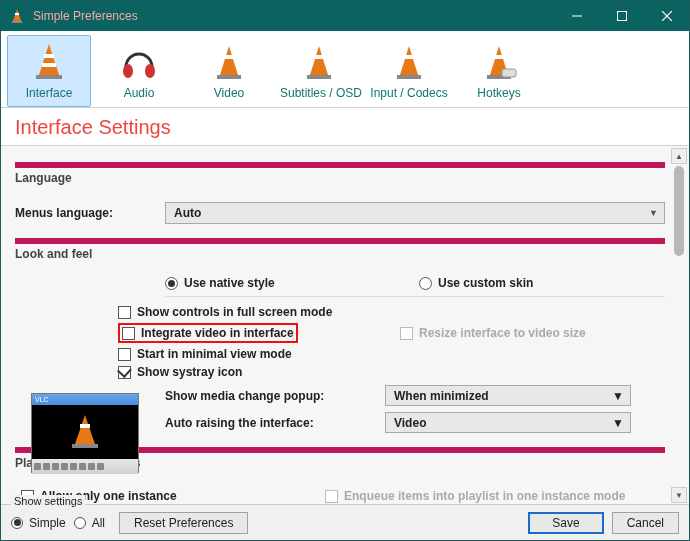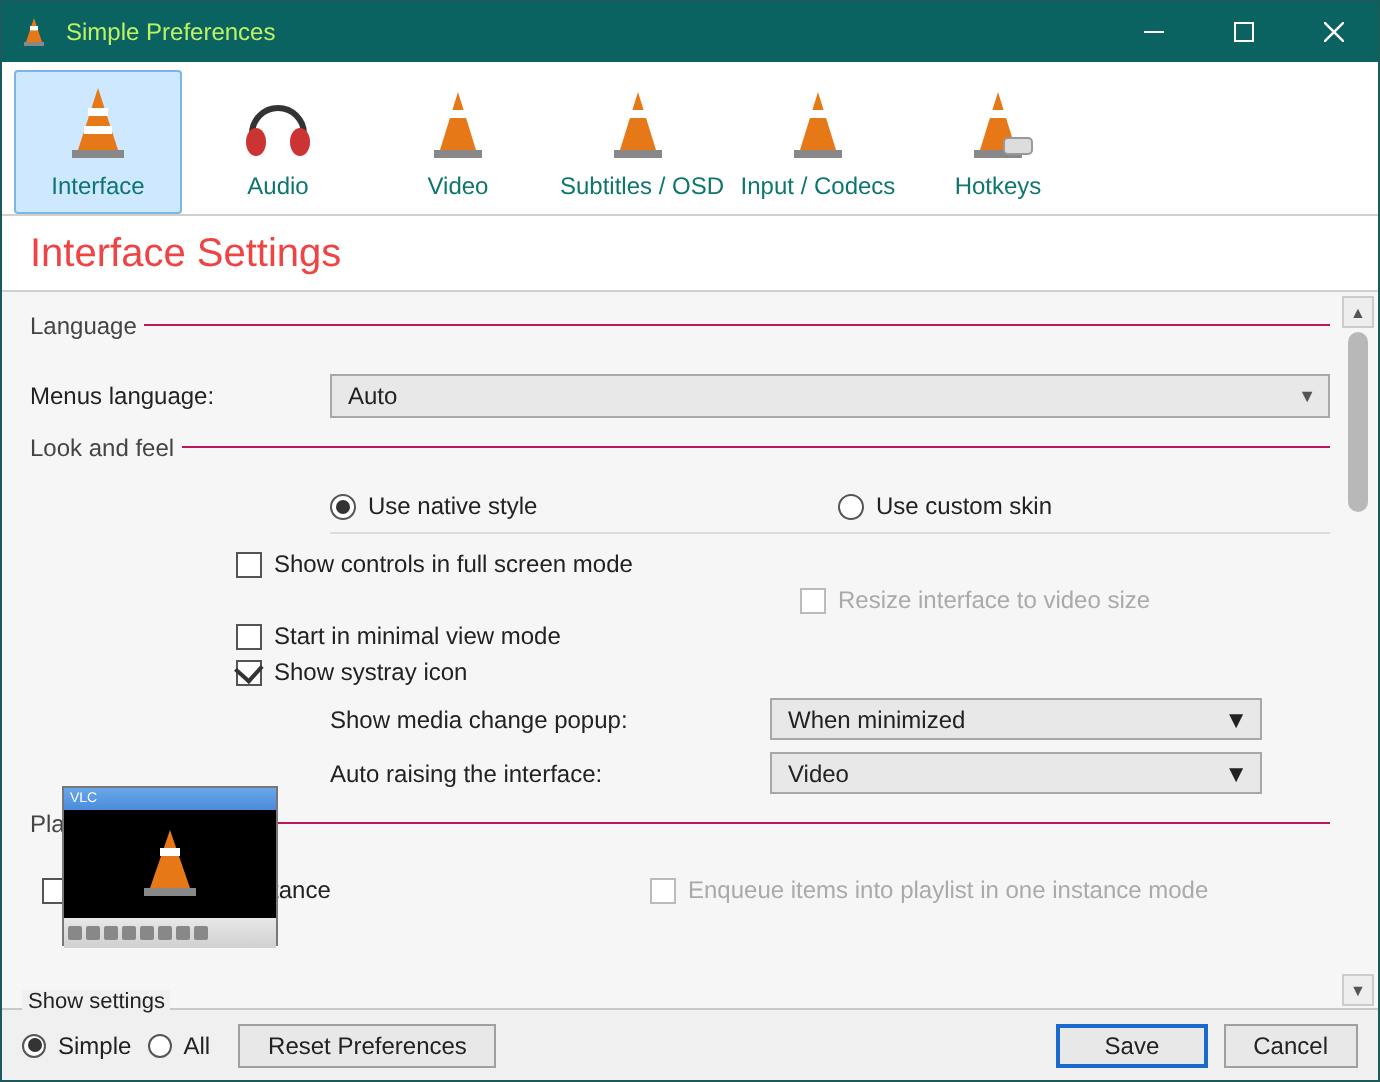--- a/index.html
+++ b/index.html
@@ -8,21 +8,21 @@
     font-size: 12px;
     width: 690px; height: 541px;
     background: #f0f0f0;
     color: #222;
     overflow: hidden;
     border: 1px solid #1a5a5a;
   }
   
   .titlebar {
     background: #0a6361;
-    color: #bef264;
+    color: #fca5a5;
     height: 30px;
     display: flex; align-items: center;
     padding: 0 0 0 8px;
     font-size: 12px;
   }
   .titlebar .app-icon { width: 16px; height: 16px; margin-right: 8px; }
   .titlebar .title { flex: 1; }
   .titlebar .win-btn {
     width: 45px; height: 30px;
     display: flex; align-items: center; justify-content: center;
@@ -84,23 +84,24 @@
     background: #eee; border: 1px solid #ccc;
     display: flex; align-items: center; justify-content: center;
     font-size: 8px; color: #555;
   }
   .scrollbar .thumb {
     position: absolute; top: 18px; left: 3px; width: 10px; height: 90px;
     background: #b8b8b8; border-radius: 5px;
   }
   
   .group {
-    border-top: 1px solid #be185d;
-    margin-top: 14px; padding-top: 8px;
+    border-top: 6px solid #be185d;
+    margin-top: 14px; padding-top: 18px;
     position: relative;
+    font-weight: bold;
   }
   .group-title {
     position: relative; top: -15px;
     background: #f6f6f6;
     display: inline-block;
     padding: 0 4px 0 0;
     color: #444;
     font-size: 12px;
   }
   .group:first-child { margin-top: 8px; }
@@ -329,20 +330,24 @@
         </div>
       </div>
       <hr class="hr-thin">
 
       <div class="check-row">
         <span class="check"></span>
         <span>Show controls in full screen mode</span>
       </div>
 
       <div class="check-row">
+        <span class="highlight-red">
+          <span class="check"></span>
+          <span>Integrate video in interface</span>
+        </span>
         <div class="col2">
           <span class="check disabled"></span>
           <span class="disabled-text">Resize interface to video size</span>
         </div>
       </div>
 
       <div class="check-row">
         <span class="check"></span>
         <span>Start in minimal view mode</span>
       </div>

